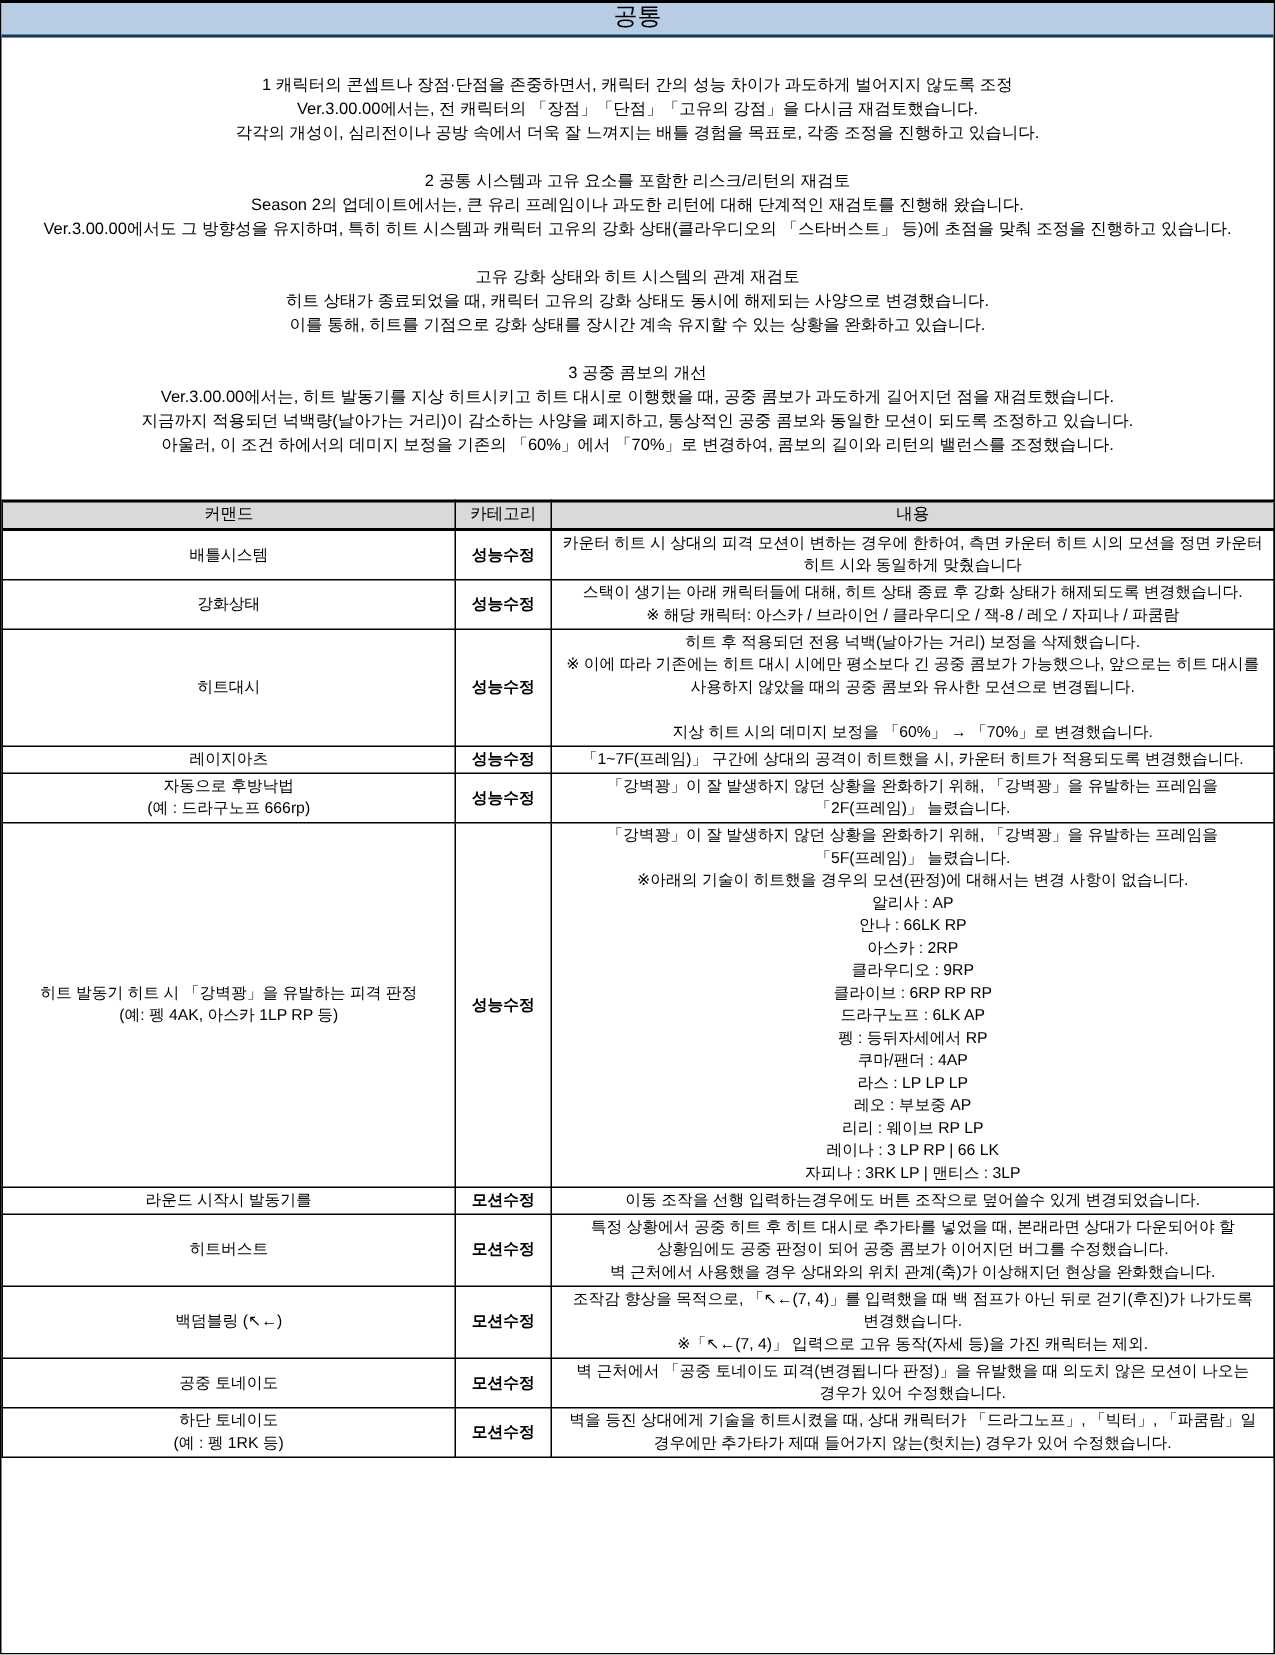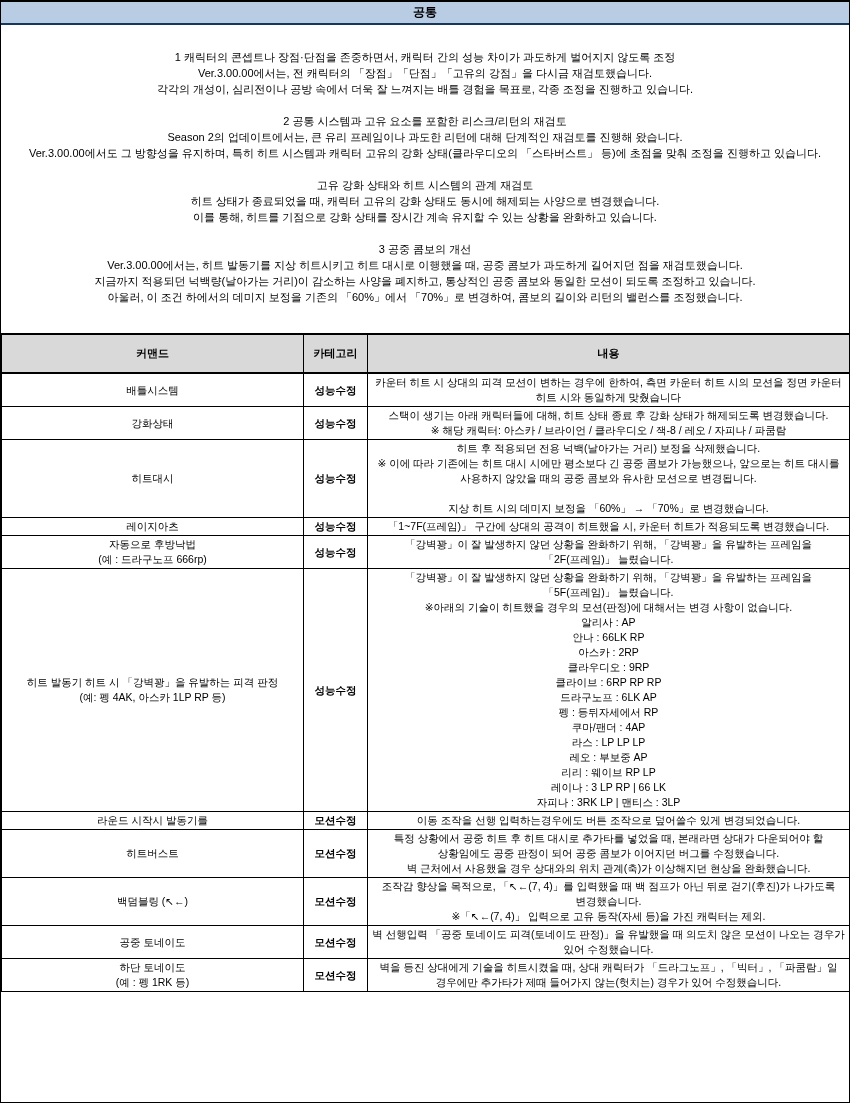--- a/index.html
+++ b/index.html
@@ -19,22 +19,22 @@
     width:850px;
     min-height:1103px;
     border:1px solid var(--border);
     border-top:2px solid var(--border);
     background:#fff;
   }
   .title-bar{
     background:var(--title-bar-bg);
     border-bottom:2px solid var(--title-bar-border);
     text-align:center;
-    font-weight:bold;
-    font-size:12px;
+    font-weight:normal;
+    font-size:16px;
     line-height:18px;
     padding:1px 0 2px;
   }
   .intro{
     text-align:center;
     font-size:11px;
     line-height:16px;
     padding:24px 6px 12px;
   }
   .intro p{
@@ -56,23 +56,23 @@
     font-size:10.5px;
     line-height:15px;
     text-align:center;
     vertical-align:middle;
     padding:1px 3px;
     white-space:pre-line;
     word-break:keep-all;
   }
   table.changes thead th{
     background:var(--table-header-bg);
-    font-weight:bold;
+    font-weight:normal;
     font-size:11px;
-    height:39px;
+    height:19px;
     border-bottom:2px solid var(--border);
     margin-left:24px;
   }
   td.cat{padding:1px 1px;font-weight:bold;}
 </style>
 </head>
 <body>
 
 <div class="page">
 
@@ -173,21 +173,21 @@
       </tr>
       <tr>
         <td class="cmd">백덤블링 (↖←)</td>
         <td class="cat">모션수정</td>
         <td class="cnt">조작감 향상을 목적으로, 「↖←(7, 4)」를 입력했을 때 백 점프가 아닌 뒤로 걷기(후진)가 나가도록 변경했습니다.
 ※「↖←(7, 4)」 입력으로 고유 동작(자세 등)을 가진 캐릭터는 제외.</td>
       </tr>
       <tr>
         <td class="cmd">공중 토네이도</td>
         <td class="cat">모션수정</td>
-        <td class="cnt">벽 선행입력 「공중 토네이도 피격(토네이도 판정)」을 유발했을 때 의도치 않은 모션이 나오는 경우가 있어 수정했습니다.</td>
+        <td class="cnt">벽 근처에서 「공중 토네이도 피격(변경됩니다 판정)」을 유발했을 때 의도치 않은 모션이 나오는 경우가 있어 수정했습니다.</td>
       </tr>
       <tr>
         <td class="cmd">하단 토네이도
 (예 : 펭 1RK 등)</td>
         <td class="cat">모션수정</td>
         <td class="cnt">벽을 등진 상대에게 기술을 히트시켰을 때, 상대 캐릭터가 「드라그노프」, 「빅터」, 「파쿰람」일 경우에만 추가타가 제때 들어가지 않는(헛치는) 경우가 있어 수정했습니다.</td>
       </tr>
 
     </tbody>
   </table>

